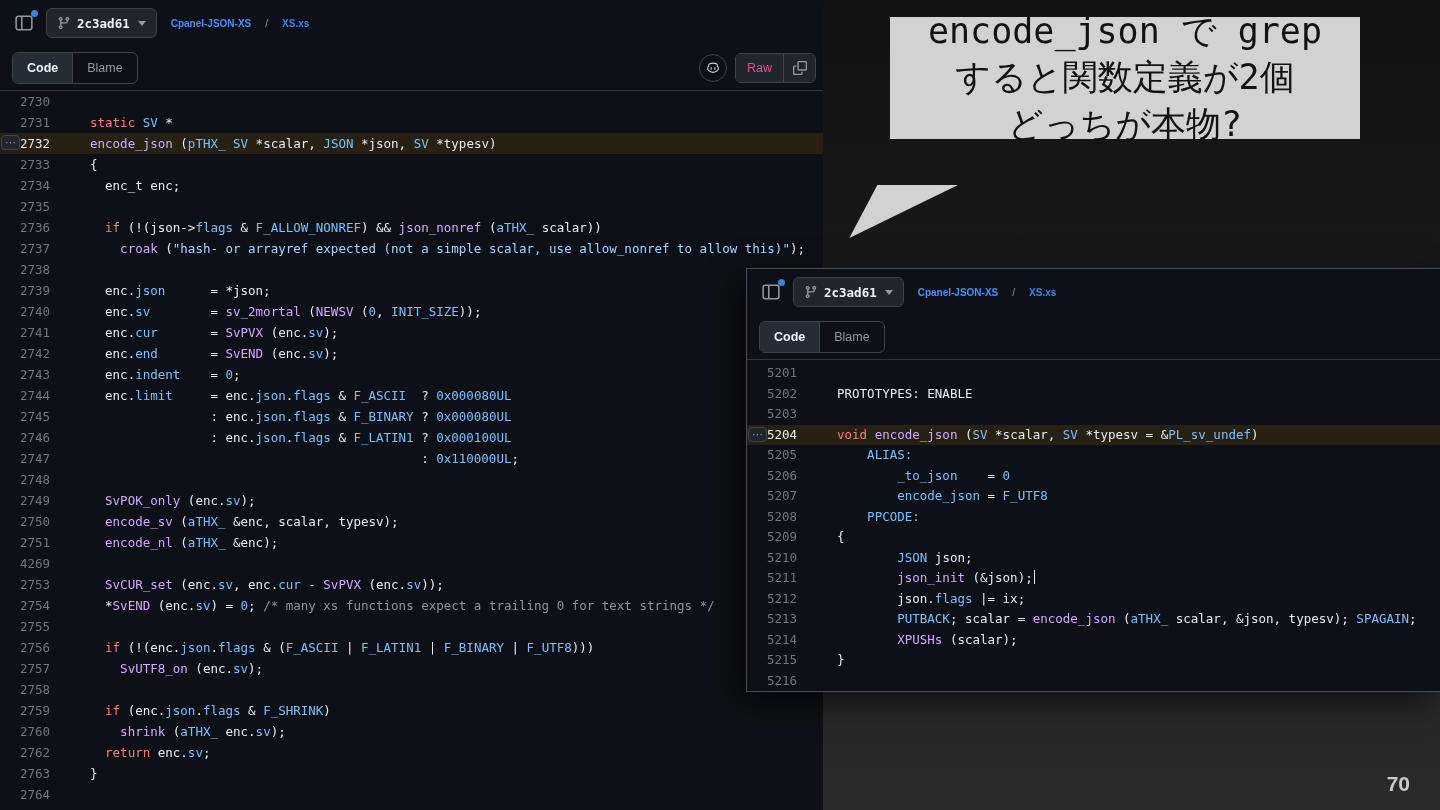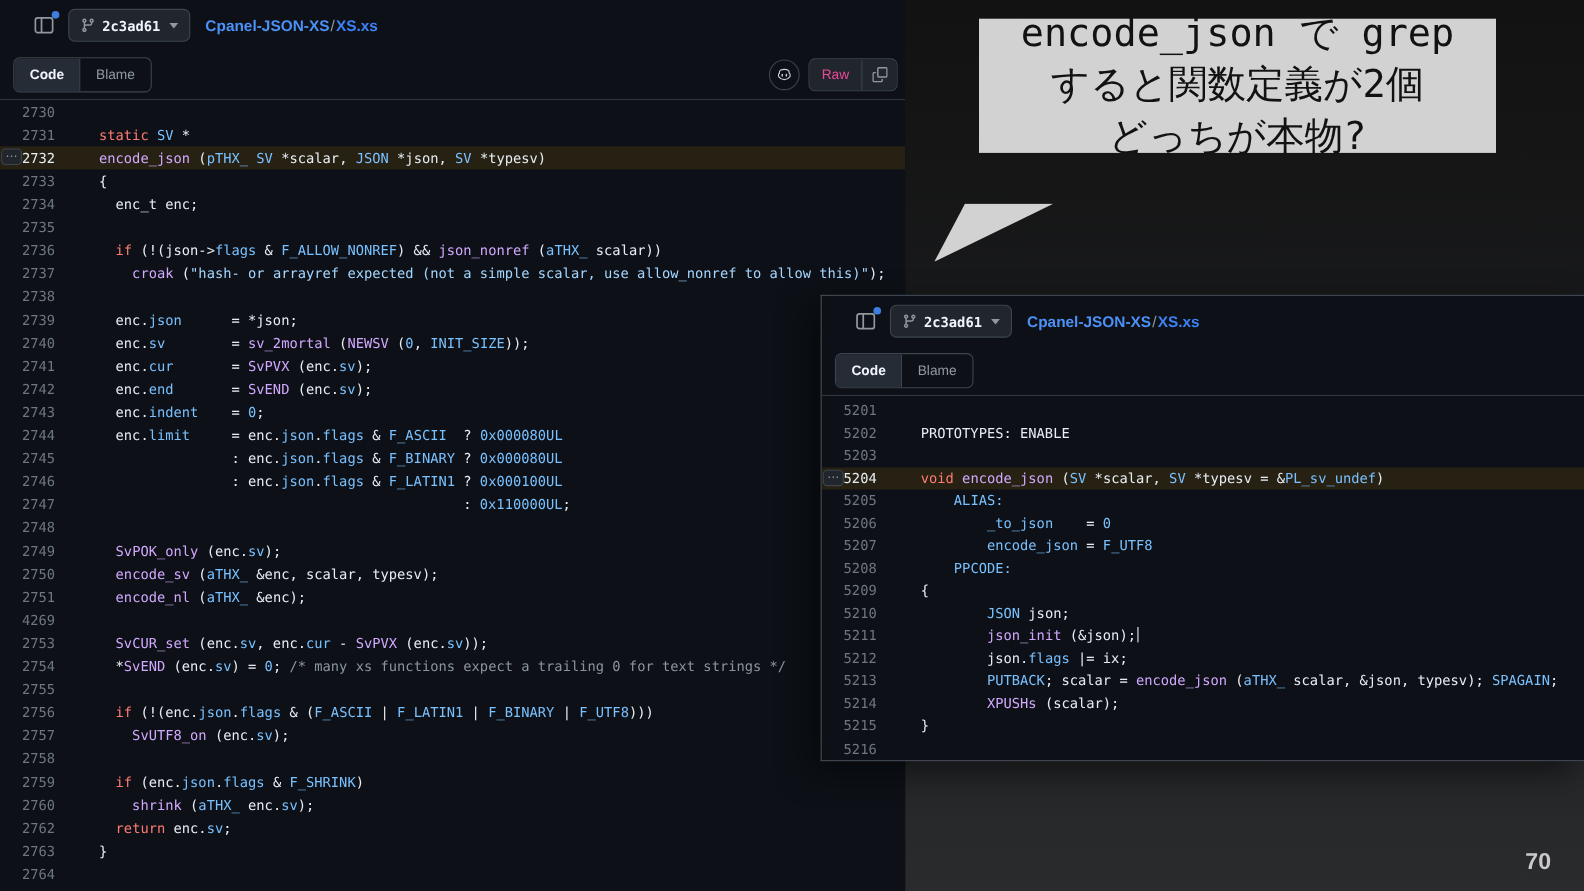--- a/index.html
+++ b/index.html
@@ -7,31 +7,31 @@
          background:linear-gradient(180deg,#121212 0%,#1b1c1e 50%,#2a2b2d 100%);
          font-family:"Liberation Sans",sans-serif;}
 
   
   .gh-panel{position:absolute;background:#0d1117;color:#e6edf3;overflow:hidden;}
   #panel-left{left:0;top:0;width:823px;height:810px;z-index:1;}
   #panel-right{left:746px;top:268px;width:694px;height:422px;z-index:3;
                border:1px solid #444c56;border-right:none;
                box-shadow:-10px 10px 28px rgba(0,0,0,.55);}
 
-  .gh-header{height:46px;display:flex;align-items:center;padding:0 28px;gap:10px;}
+  .gh-header{height:46px;display:flex;align-items:center;padding:0 12px;gap:10px;}
   .tree-toggle{position:relative;width:24px;height:24px;display:flex;align-items:center;
                justify-content:center;border-radius:6px;cursor:pointer;flex:none;}
   .blue-dot{position:absolute;top:-1px;right:-2px;width:7px;height:7px;border-radius:50%;background:#3e7ede;}
   .branch-btn{display:inline-flex;align-items:center;gap:6px;height:30px;padding:0 10px;
               background:#21262d;border:1px solid #3d444d;border-radius:6px;color:#f0f6fc;
               cursor:pointer;flex:none;}
   .branch-sha{font:700 12.5px "DejaVu Sans Mono",monospace;color:#f0f6fc;}
   .caret-down{width:0;height:0;border-left:4px solid transparent;border-right:4px solid transparent;
               border-top:5px solid #9198a1;margin-left:2px;}
-  .breadcrumb{font-size:14px;display:flex;align-items:flex-end;gap:1px;margin-left:4px;white-space:nowrap;}
+  .breadcrumb{font-size:10px;display:flex;align-items:flex-end;gap:14px;margin-left:4px;white-space:nowrap;}
   .crumb-repo{color:#4b91f7;text-decoration:none;cursor:pointer;font-weight:600;}
   .crumb-sep{color:#9198a1;}
   .crumb-file{color:#3b82f6;font-weight:700;}
 
   .gh-tabs-row{height:44px;display:flex;align-items:center;justify-content:space-between;
                padding:0 16px 0 12px;border-bottom:1px solid #2f363d;}
   .seg-control{display:inline-flex;height:30px;border:1px solid #3d444d;border-radius:6px;overflow:hidden;}
   .seg{min-width:52px;padding:0 14px;background:transparent;border:none;color:#9198a1;
        font:12.5px "Liberation Sans",sans-serif;cursor:pointer;}
   .seg.active{background:#262c36;color:#f0f6fc;font-weight:700;}

